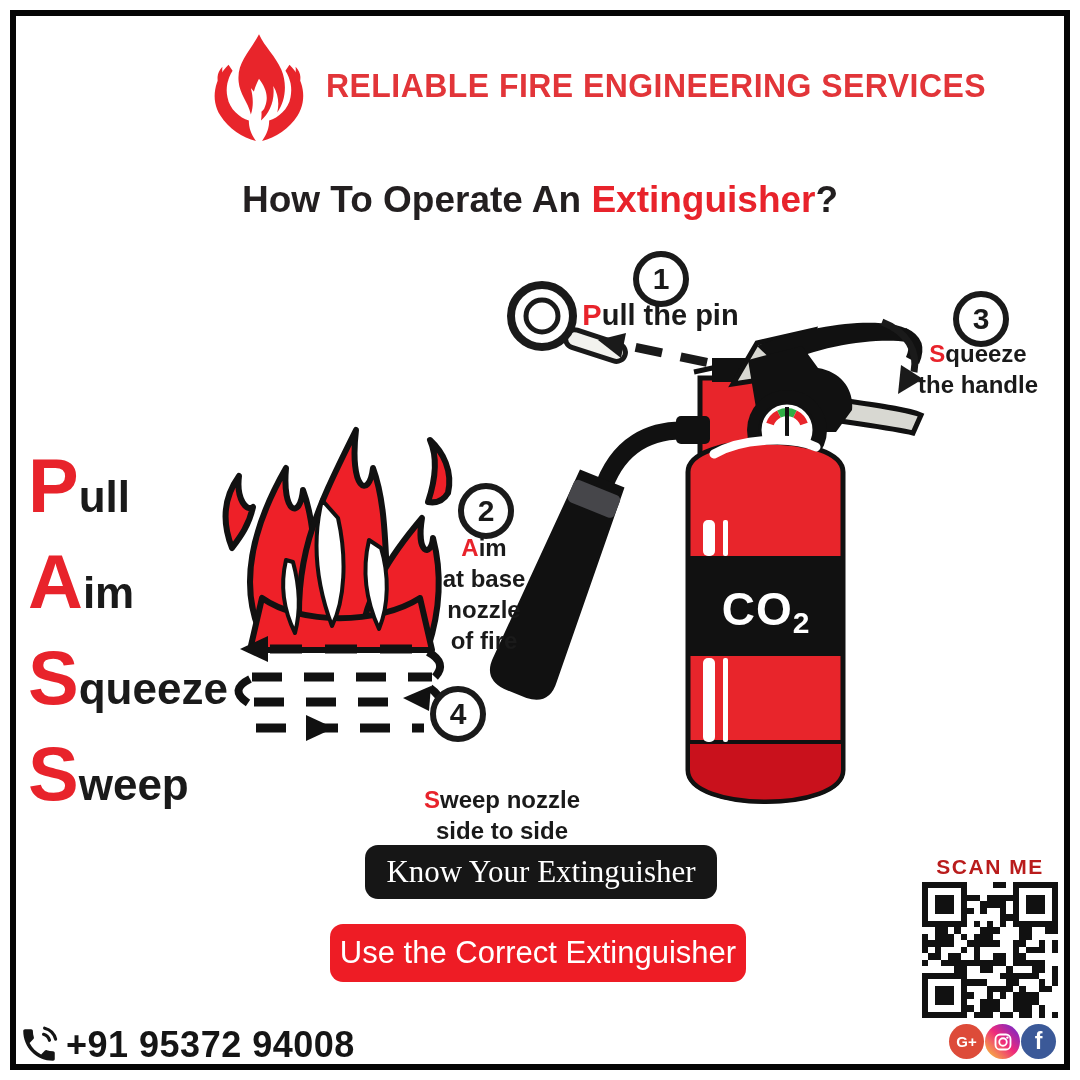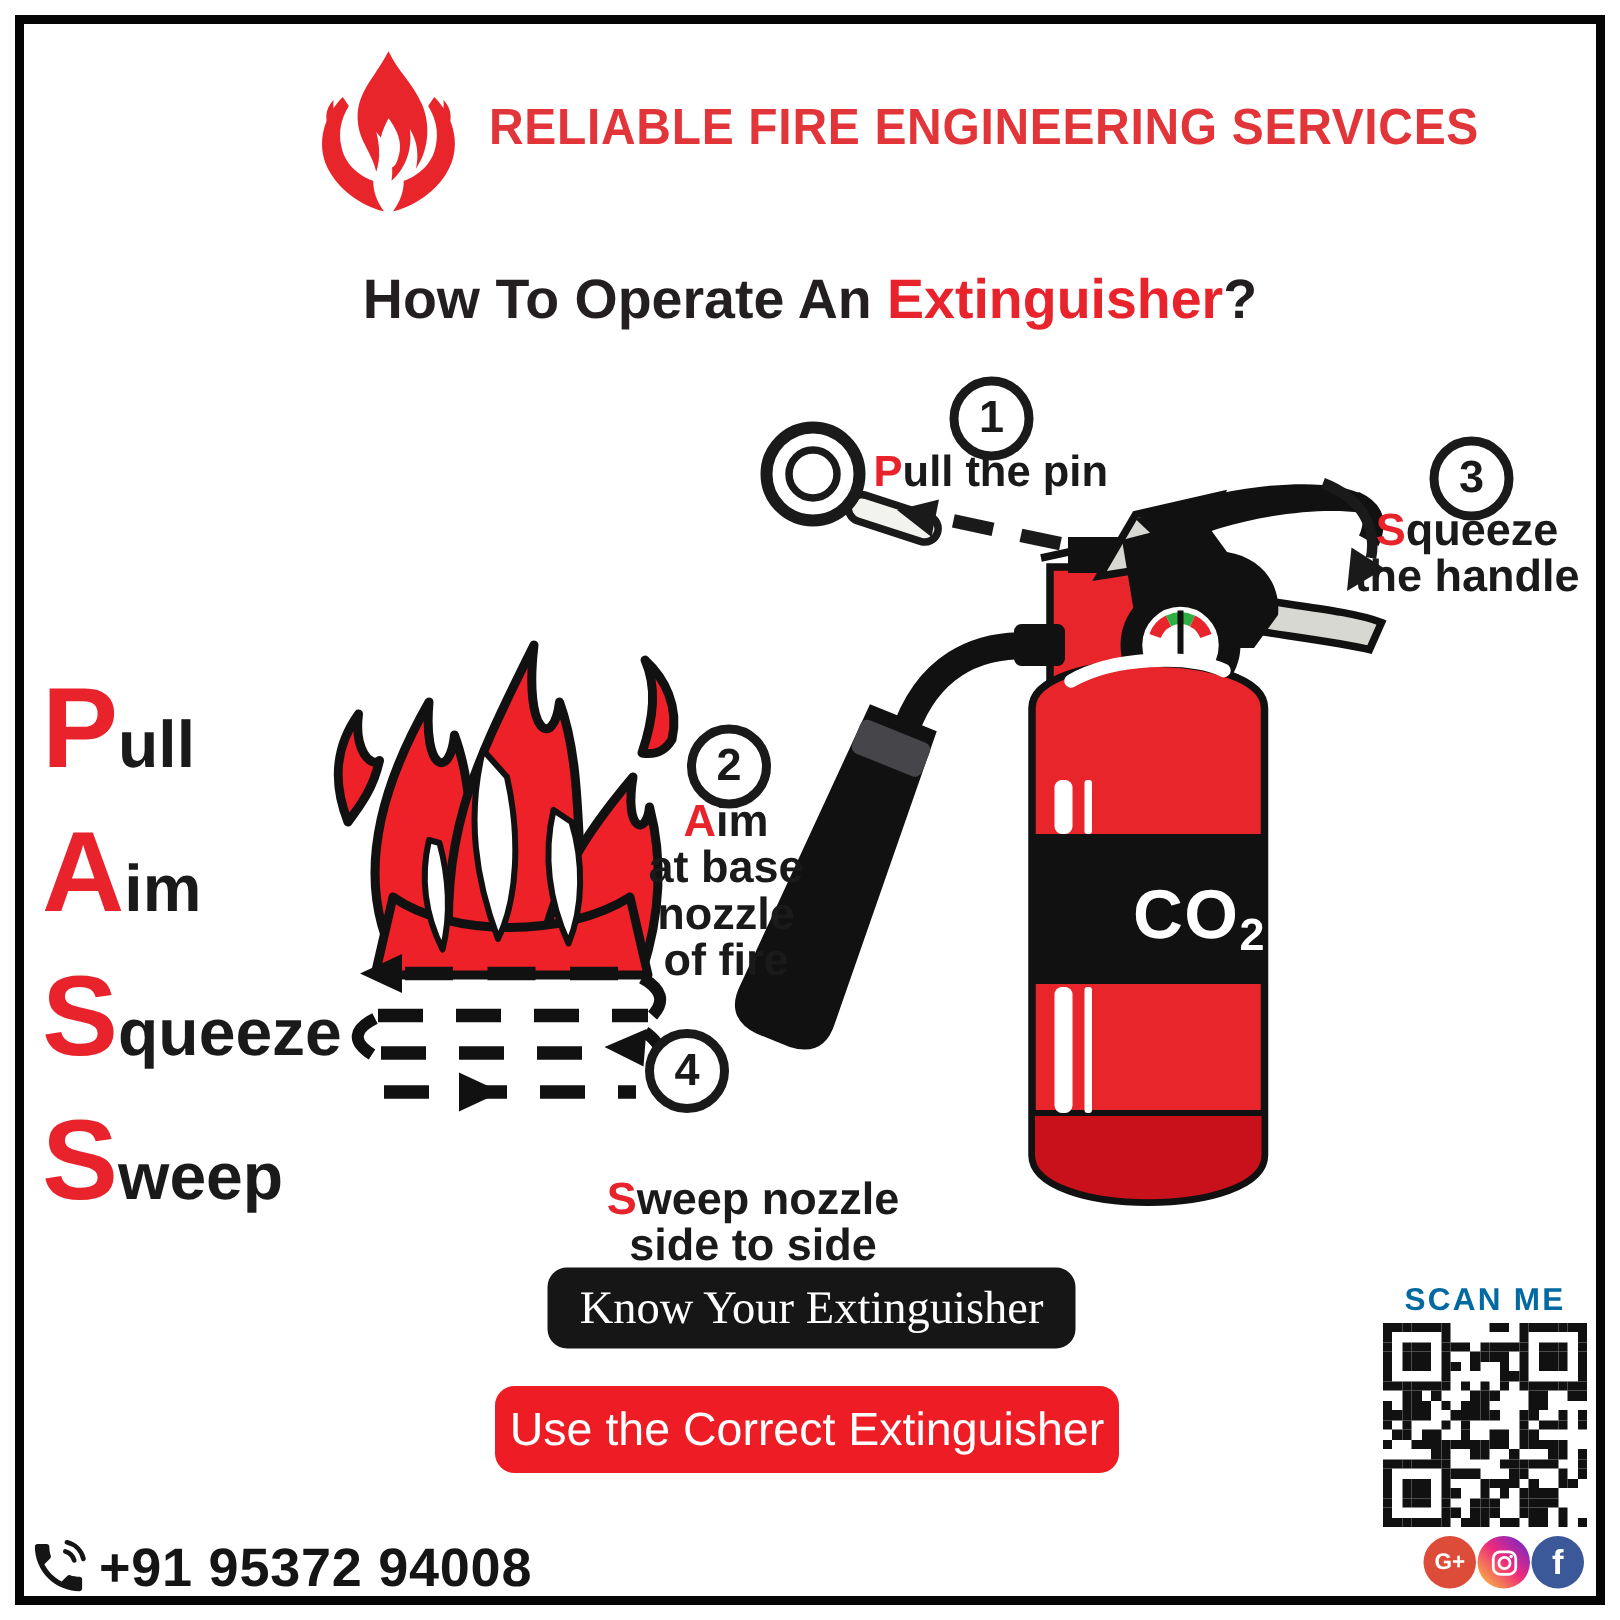--- a/index.html
+++ b/index.html
@@ -16,43 +16,43 @@
   .title{position:absolute;left:0;top:179px;width:1080px;text-align:center;font-size:37px;font-weight:bold;color:#231f20;}
   .title .red{color:#e8232b;}
 
   
   svg.diagram{position:absolute;left:0;top:0;width:1080px;height:1080px;z-index:1;pointer-events:none;}
 
   
   .num-circle{position:absolute;width:44px;height:44px;border:6px solid #1a1a1a;border-radius:50%;
               background:#fff;display:flex;align-items:center;justify-content:center;
               font-size:30px;font-weight:bold;z-index:2;}
-  .step-label{position:absolute;z-index:2;font-weight:bold;color:#1a1a1a;text-align:center;line-height:31px;font-size:30px;}
+  .step-label{position:absolute;z-index:2;font-weight:bold;color:#1a1a1a;text-align:center;line-height:31px;font-size:24px;}
   .red-cap{color:#e8232b;}
 
   
   .pass{position:absolute;left:28px;top:448px;z-index:2;}
   .pass-item{display:flex;align-items:baseline;height:96px;}
   .pass-item .big{font-size:76px;font-weight:bold;color:#e8232b;line-height:76px;}
   .pass-item .rest{font-size:44px;font-weight:bold;color:#1a1a1a;}
 
   
-  .co2{position:absolute;left:688px;top:582px;width:156px;text-align:right;z-index:2;
+  .co2{position:absolute;left:688px;top:582px;width:156px;text-align:center;z-index:2;
        color:#fff;font-weight:bold;font-size:46px;letter-spacing:1px;}
   .co2 .sub{font-size:30px;vertical-align:-8px;}
 
   
   .btn{position:absolute;z-index:2;display:flex;align-items:center;justify-content:center;
        border-radius:13px;color:#fff;font-size:31px;}
   .btn-know{left:365px;top:845px;width:352px;height:54px;background:#161616;font-family:Liberation Serif, serif;}
   .btn-use{left:330px;top:924px;width:416px;height:58px;background:#ee1c25;}
 
   
   .scanme{position:absolute;left:918px;top:855px;width:144px;text-align:center;z-index:2;
-          font-size:21px;font-weight:bold;letter-spacing:1.5px;color:#0369a1;}
+          font-size:21px;font-weight:bold;letter-spacing:1.5px;color:#b91c1c;}
   .qr{position:absolute;left:922px;top:882px;width:136px;height:136px;background:#fff;z-index:2;
       display:grid;grid-template-columns:repeat(21,1fr);grid-template-rows:repeat(21,1fr);}
   .qr i{display:block;}
   .qr i.b{background:#111;}
 
   
   .social{position:absolute;left:949px;top:1024px;display:flex;gap:1px;z-index:2;}
   .soc{width:35px;height:35px;border-radius:50%;display:flex;align-items:center;justify-content:center;
        color:#fff;font-weight:bold;margin-right:0;}
   .soc-gplus{background:#dd4b39;font-size:15px;}

